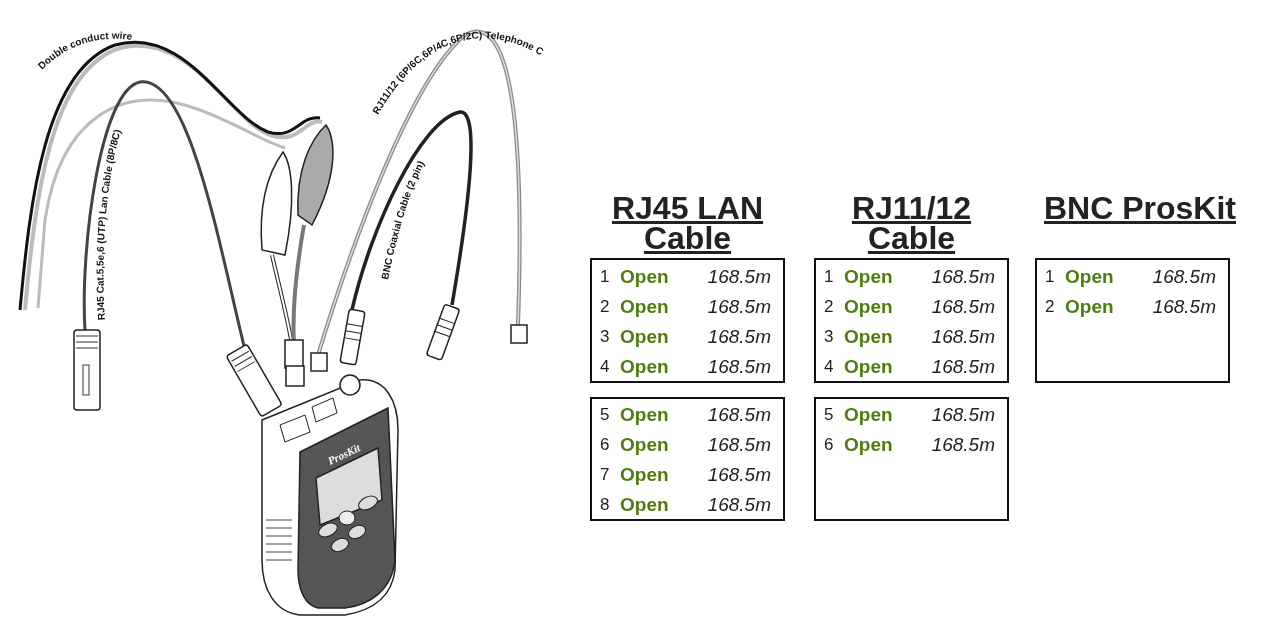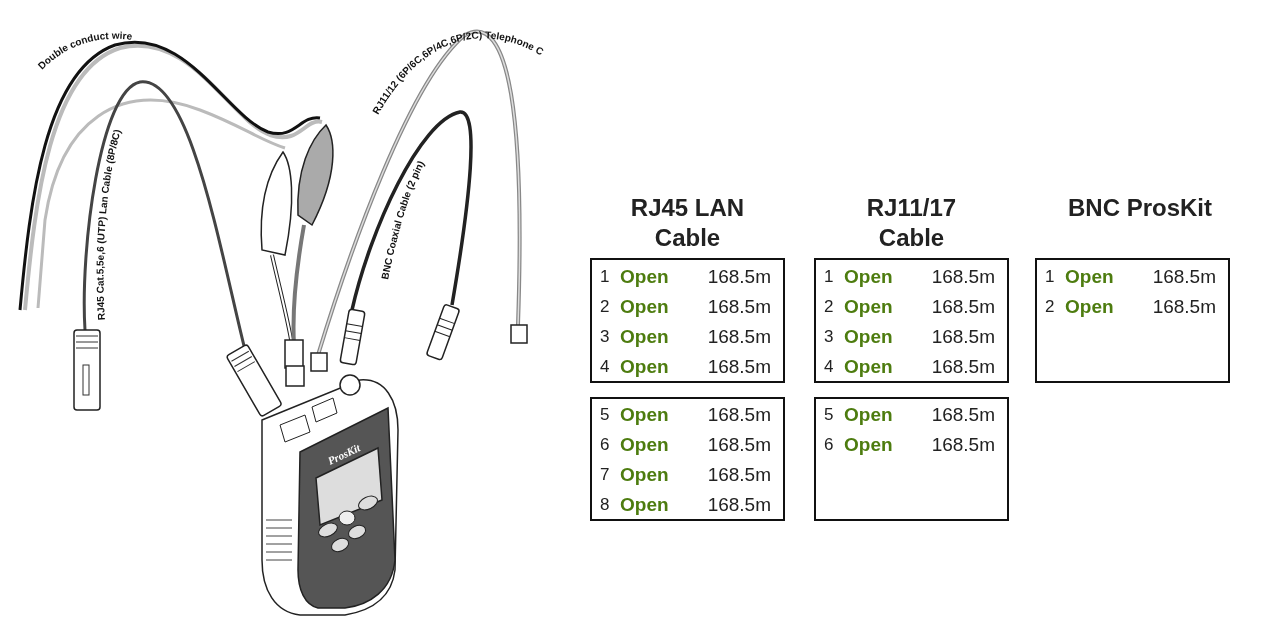--- a/index.html
+++ b/index.html
@@ -2,26 +2,26 @@
 <html><head>
 <meta charset="utf-8">
 <style>
   html, body { margin:0; padding:0; background:#ffffff; }
   body { width:1280px; height:640px; position:relative; overflow:hidden;
          font-family:"Liberation Sans", sans-serif; color:#111; }
   #diagram { position:absolute; left:0; top:0; width:600px; height:640px; }
   .cable-label { font-family:"Liberation Sans", sans-serif; font-weight:bold; font-size:10px; fill:#111; }
 
   .panel { position:absolute; }
-  .panel-title { position:absolute; text-align:center; font-weight:bold; font-size:24px; line-height:30px; color:#222; }
+  .panel-title { position:absolute; text-align:center; font-weight:bold; font-size:32px; line-height:30px; color:#222;text-decoration:underline; }
   .box { position:absolute; border:2.5px solid #111; background:#fff; box-sizing:border-box; }
   .row { position:absolute; left:0; right:0; height:30px; font-size:19px; line-height:30px; }
   .row .num { position:absolute; left:8px; font-size:17px; color:#222; }
   .row .status { position:absolute; left:28px; font-weight:bold; color:#4d7c0f; }
-  .row .len { position:absolute; right:12px; color:#222; }
+  .row .len { position:absolute; right:12px; color:#222;font-style:italic; }
 </style>
 </head>
 <body>
 
 <svg id="diagram" viewBox="0 0 600 640" xmlns="http://www.w3.org/2000/svg">
   <defs>
     <path id="p-double" d="M42 70 C 90 20, 170 30, 230 100"></path>
     <path id="p-rj45" d="M105 320 C 100 240, 108 160, 128 110"></path>
     <path id="p-rj11" d="M378 115 C 420 40, 480 20, 540 55"></path>
     <path id="p-bnc" d="M388 280 C 400 220, 415 170, 440 140"></path>
@@ -148,21 +148,21 @@
     <div class="row" style="top:91px;">
         <span class="num">8</span>
         <span class="status">Open</span>
         <span class="len">168.5m</span>
       </div>
   </div>
 </div>
 
 <div class="panel">
   <div class="panel-title" style="left:814px; top:193px; width:195px;">
-    <div>RJ11/17</div>
+    <div>RJ11/12</div>
     <div>Cable</div>
   </div>
   <div class="box" style="left:814px; top:258px; width:195px; height:125px;">
     <div class="row" style="top:2px;">
         <span class="num">1</span>
         <span class="status">Open</span>
         <span class="len">168.5m</span>
       </div>
     <div class="row" style="top:32px;">
         <span class="num">2</span>

